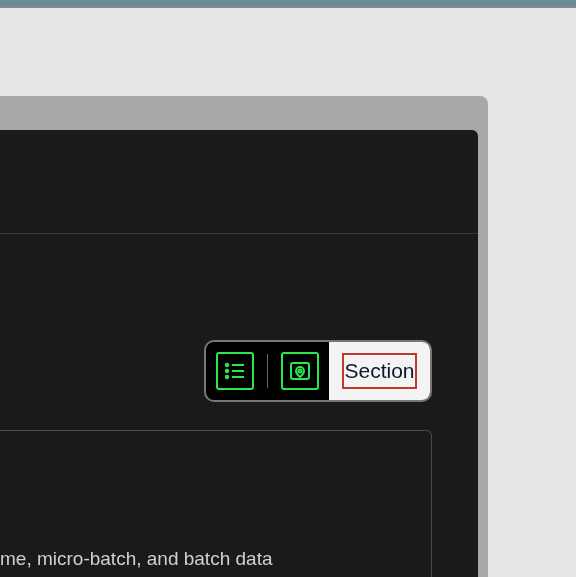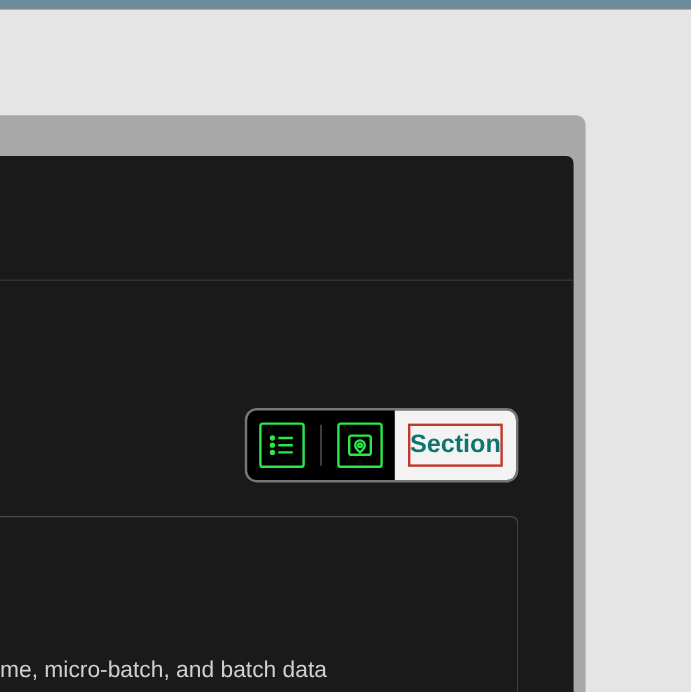--- a/index.html
+++ b/index.html
@@ -85,24 +85,23 @@
     border-radius: 0 8px 8px 0;
     display: flex;
     align-items: center;
     justify-content: center;
     padding: 0 8px;
   }
   .section-inner {
     border: 2px solid #c0392b;
     padding: 4px 0;
     font-size: 21px;
-    color: #0f766e;
+    color: #0f172a;
     cursor: pointer;
     background: transparent;
-    font-weight: bold;
   }
   .content-box {
     position: absolute;
     top: 300px;
     left: 0;
     right: 46px;
     bottom: 0;
     border: 1px solid #4a4a4a;
     border-left: none;
     border-bottom: none;

